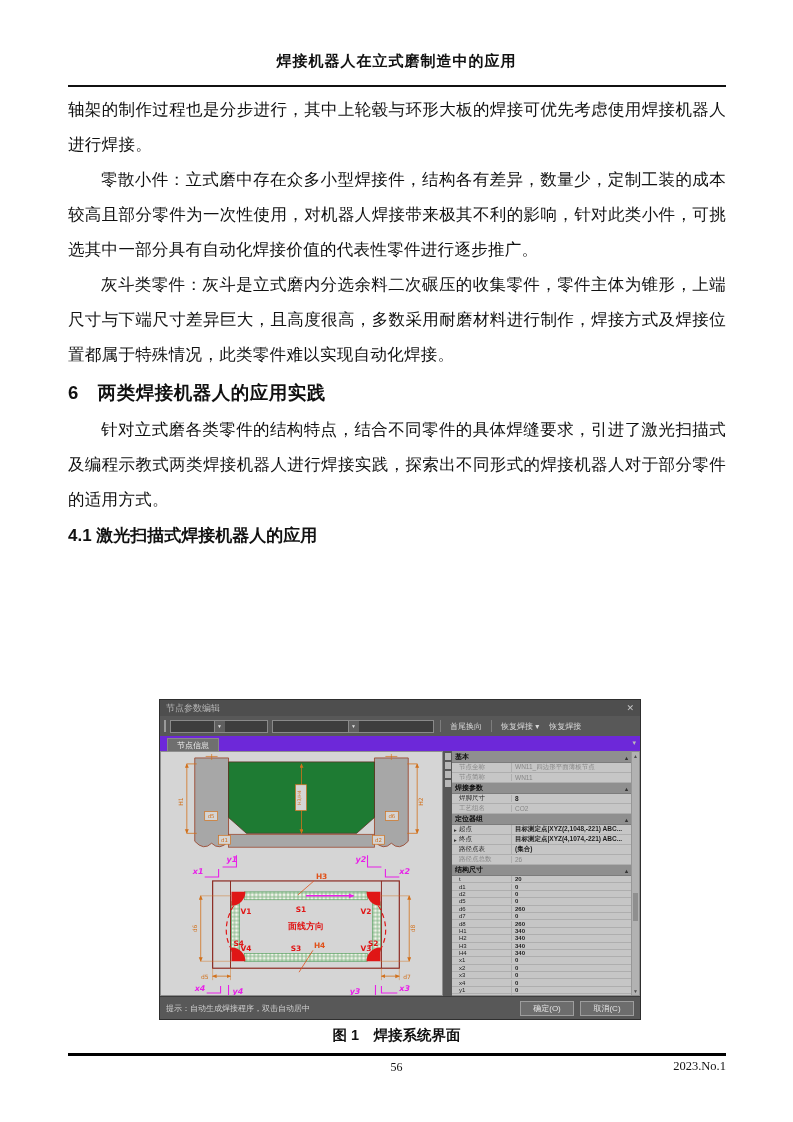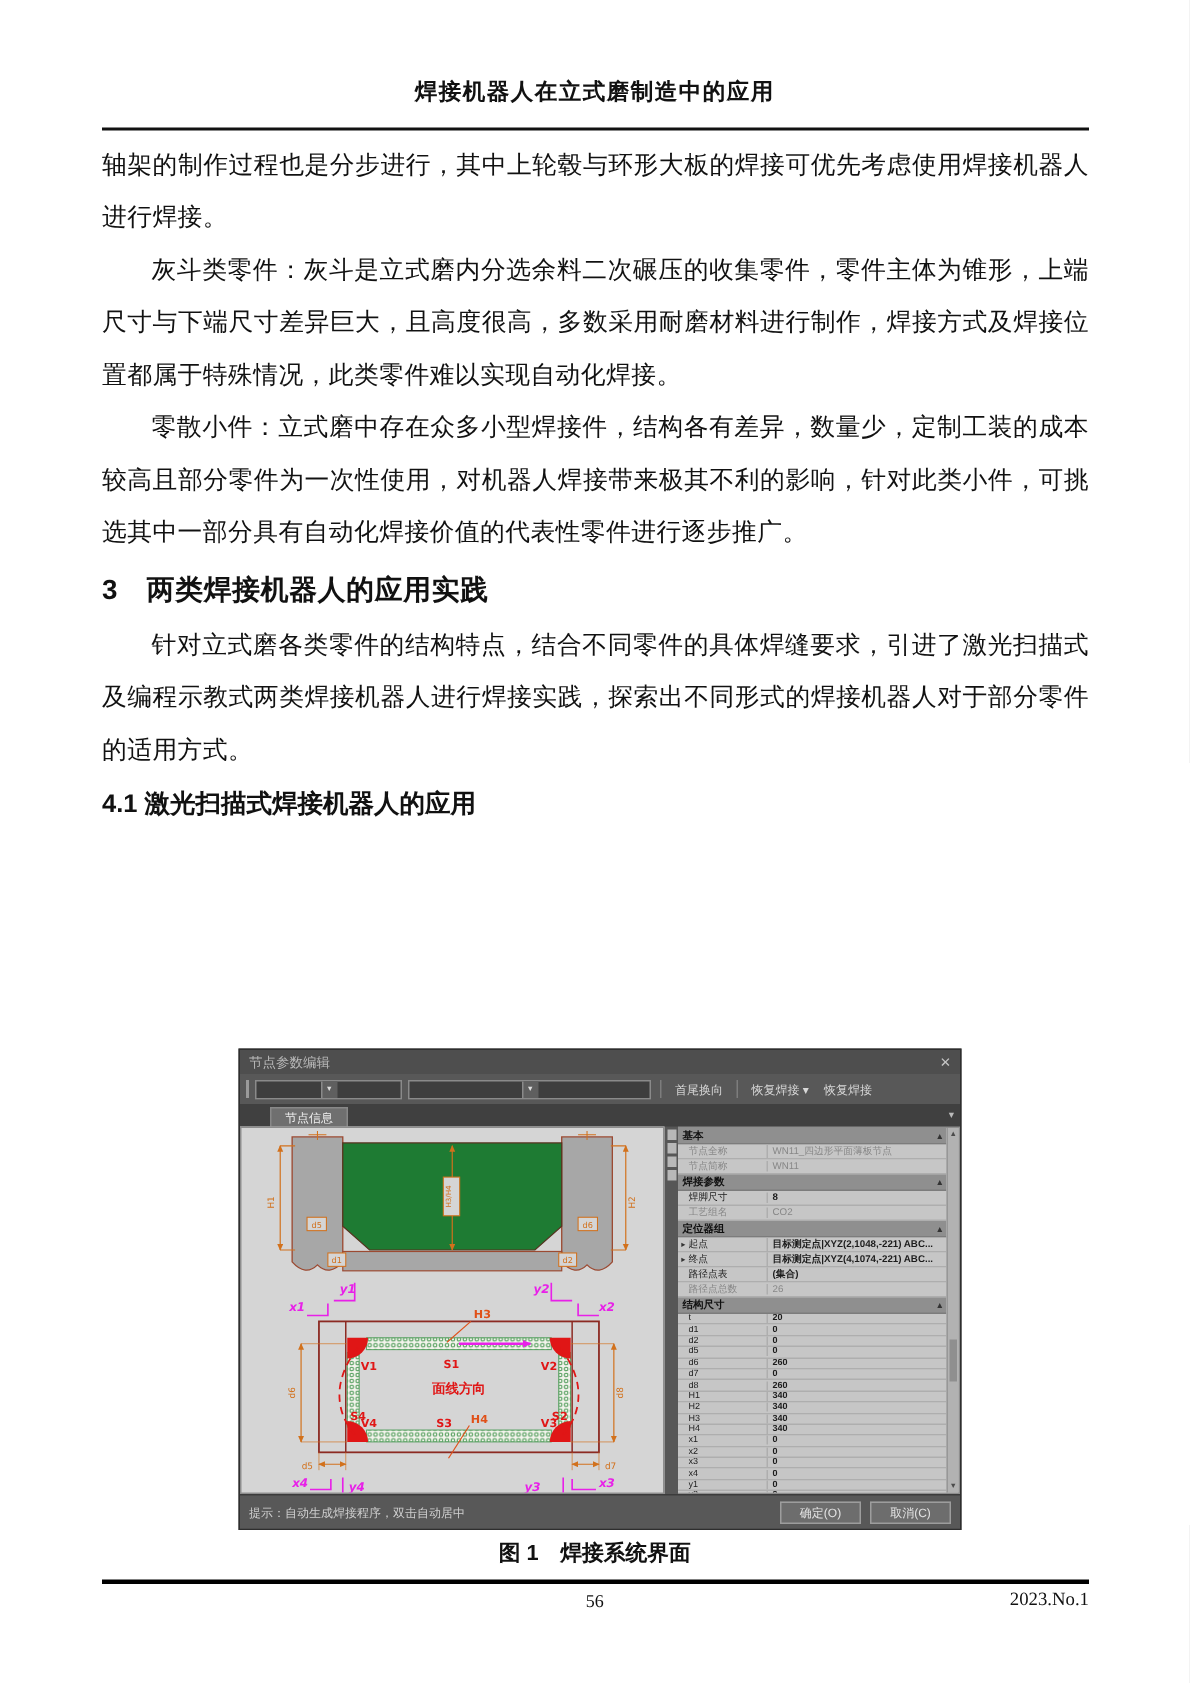--- a/index.html
+++ b/index.html
@@ -38,21 +38,21 @@
   .dropdown { height:13px; width:98px; background:#3e3e3e; border:1px solid #8a8a8a;
               display:flex; align-items:center; color:#dcdcdc; font-size:7.5px;flex-direction:column; }
   .dropdown.wide { width:162px; }
   .dd-text { flex:1; padding-left:3px; white-space:nowrap; overflow:hidden; }
   .dd-btn { width:11px; height:100%; background:#5f5f5f; border-left:1px solid #8a8a8a;
             display:flex; align-items:center; justify-content:center; font-size:5px; color:#ddd; }
   .tb-sep { width:1px; height:12px; background:#7d7d7d; margin:0 2px; }
   .tbtn { background:transparent; border:none; color:#d8d8d8; font-size:8px; padding:0 3px;
           font-family:"Liberation Sans", sans-serif; }
 
-  .tabrow { height:15px; background:#404040; display:flex; align-items:flex-end; padding-left:20px; position:relative; }
+  .tabrow { height:15px; background:#6d28d9; display:flex; align-items:flex-end; padding-left:7px; position:relative; }
   .tab { height:13px; background:#6f6f6f; color:#efefef; font-size:8px; padding:0 9px;
          display:flex; align-items:center; border:1px solid #888; border-bottom:none; }
   .tab-more { position:absolute; right:4px; top:3px; color:#bbb; font-size:7px; }
 
   .dlg-main { flex:1; min-height:0; display:flex; }
   .canvas { flex:1; position:relative; background:#d5d5d5; border:1px solid #8e8e8e; }
   .canvas svg { display:block; width:100%; height:100%; }
   .midstrip { width:9px; background:#575757; display:flex; flex-direction:column; align-items:center;
               padding-top:2px; gap:2px; }
   .midstrip .sq { width:6px; height:7px; background:#b8b8b8; }
@@ -88,23 +88,23 @@
 </head>
 <body>
 
 <div class="page">
 
   <div class="running-head">焊接机器人在立式磨制造中的应用</div>
   <div class="head-rule"></div>
 
   <div class="body-text">
     <p class="noindent">轴架的制作过程也是分步进行，其中上轮毂与环形大板的焊接可优先考虑使用焊接机器人进行焊接。</p>
+    <p>零散小件：立式磨中存在众多小型焊接件，结构各有差异，数量少，定制工装的成本较高且部分零件为一次性使用，对机器人焊接带来极其不利的影响，针对此类小件，可挑选其中一部分具有自动化焊接价值的代表性零件进行逐步推广。</p>
     <p>灰斗类零件：灰斗是立式磨内分选余料二次碾压的收集零件，零件主体为锥形，上端尺寸与下端尺寸差异巨大，且高度很高，多数采用耐磨材料进行制作，焊接方式及焊接位置都属于特殊情况，此类零件难以实现自动化焊接。</p>
-    <p>零散小件：立式磨中存在众多小型焊接件，结构各有差异，数量少，定制工装的成本较高且部分零件为一次性使用，对机器人焊接带来极其不利的影响，针对此类小件，可挑选其中一部分具有自动化焊接价值的代表性零件进行逐步推广。</p>
-    <h2>3　两类焊接机器人的应用实践</h2>
+    <h2>6　两类焊接机器人的应用实践</h2>
     <p>针对立式磨各类零件的结构特点，结合不同零件的具体焊缝要求，引进了激光扫描式及编程示教式两类焊接机器人进行焊接实践，探索出不同形式的焊接机器人对于部分零件的适用方式。</p>
     <h3>4.1 激光扫描式焊接机器人的应用</h3>
   </div>
 
   <div class="dialog">
 
     <div class="titlebar">
       <span class="dlg-title">节点参数编辑</span>
       <span class="dlg-close">✕</span>
     </div>

